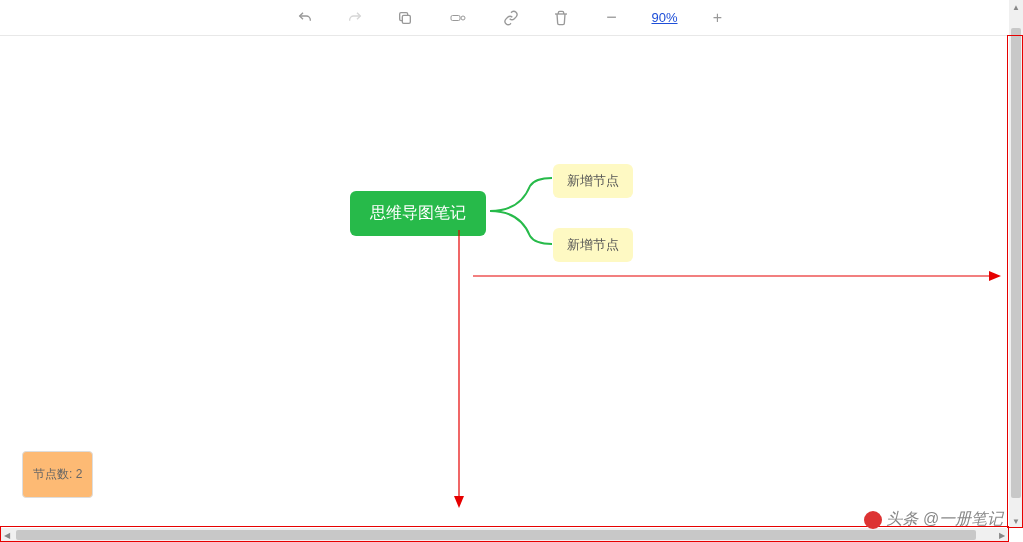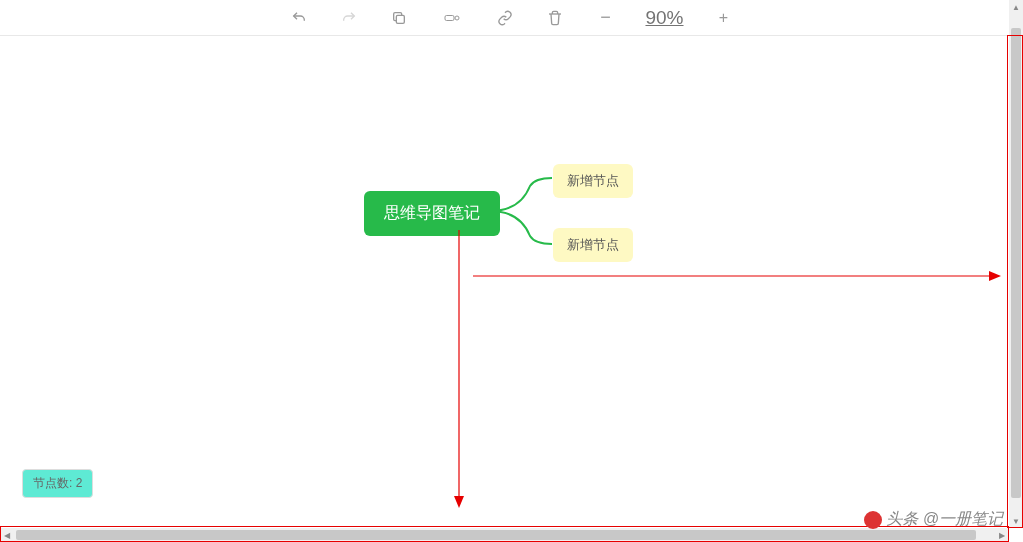--- a/index.html
+++ b/index.html
@@ -13,32 +13,32 @@
       justify-content: center;
       gap: 30px;
       background: #fff;
     }
     .toolbar-btn {
       width: 20px; height: 20px;
       display: flex; align-items: center; justify-content: center;
       cursor: pointer; color: #999;
     }
     .toolbar-btn svg { width: 16px; height: 16px; }
-    .zoom-text { font-size: 19px; color: #737373; text-decoration: underline; }
+    .zoom-text { font-size: 13px; color: #1d4ed8; text-decoration: underline; }
     
     .canvas {
       position: absolute;
       top: 36px; left: 0; right: 14px; bottom: 14px;
       overflow: hidden;
       background: #fff;
     }
     
     .root-node {
       position: absolute;
-      top: 155px; left: 364px;
+      top: 155px; left: 350px;
       background: #27ba4a;
       color: #fff;
       padding: 12px 20px;
       border-radius: 6px;
       font-size: 16px;
     }
     .child-node {
       position: absolute;
       background: #fef9c3;
       color: #555;
@@ -52,24 +52,24 @@
     .connector {
       position: absolute;
       top: 130px; left: 490px;
       width: 70px; height: 90px;
       pointer-events: none;
     }
     
     .node-count-badge {
       position: absolute;
       bottom: 44px; left: 22px;
-      background: #5eead4;
+      background: #fdba74;
       border: 1px solid #ddd;
       border-radius: 4px;
-      padding: 5px 10px;
+      padding: 14px 10px;
       font-size: 12px;
       color: #666;
     }
     
     .v-scrollbar {
       position: absolute;
       top: 0; right: 0;
       width: 14px; height: calc(100% - 14px);
       background: #f0f0f0;
     }

